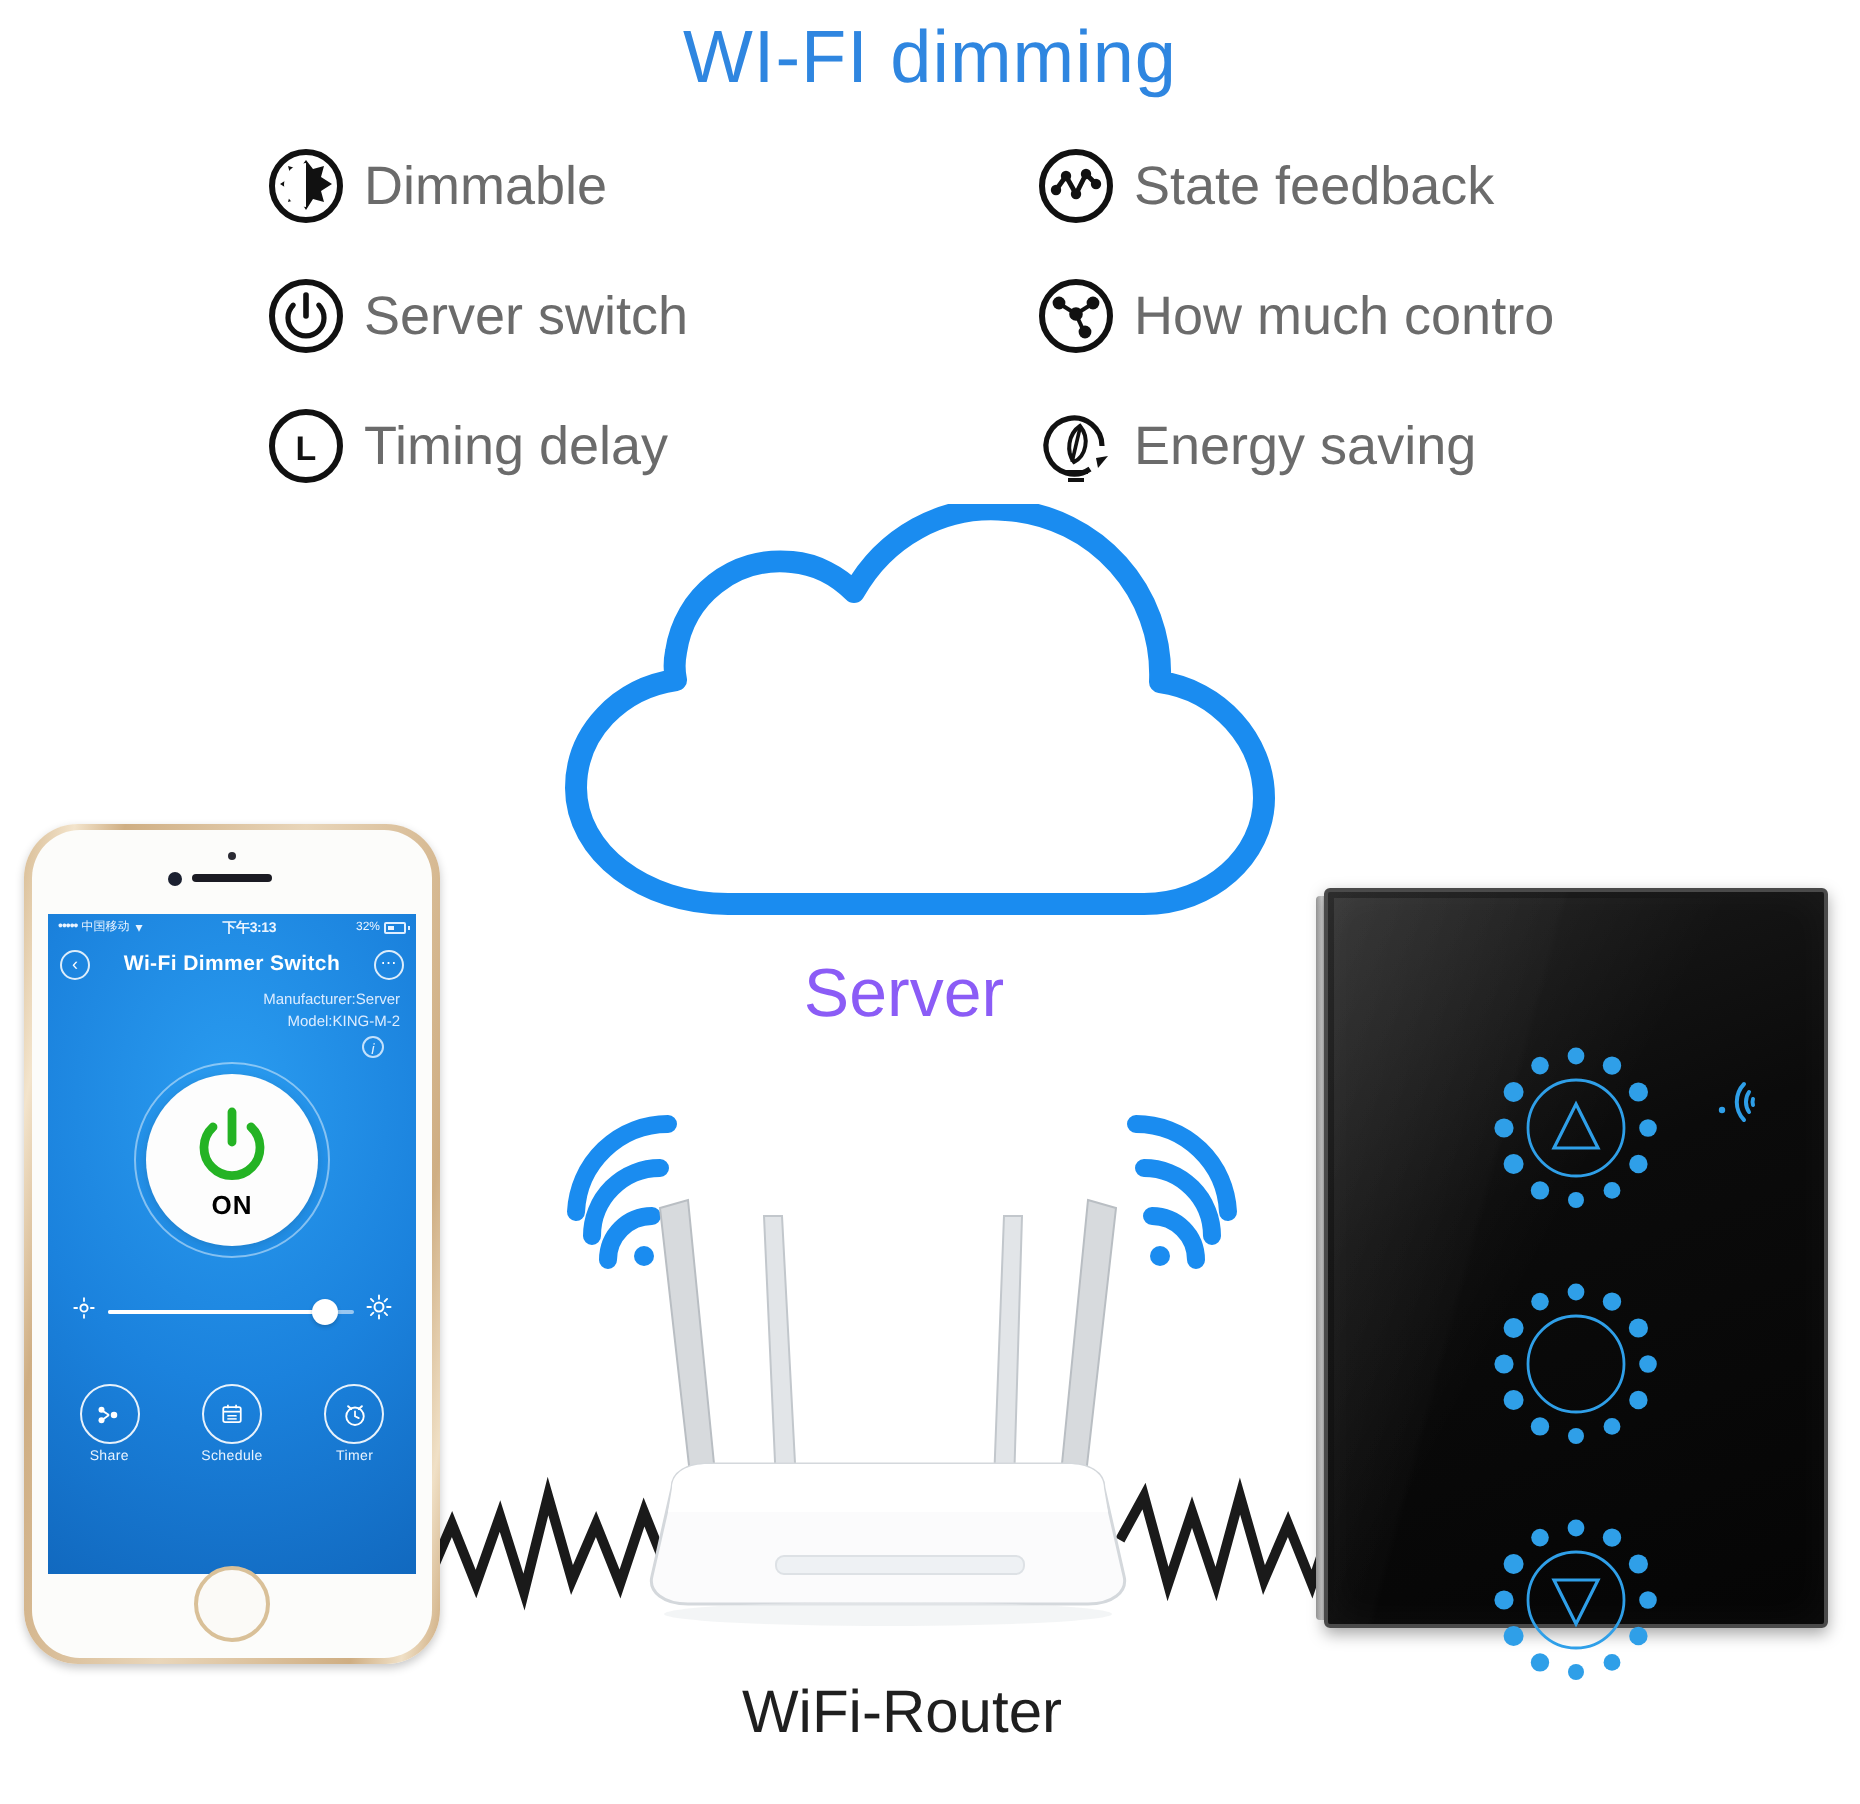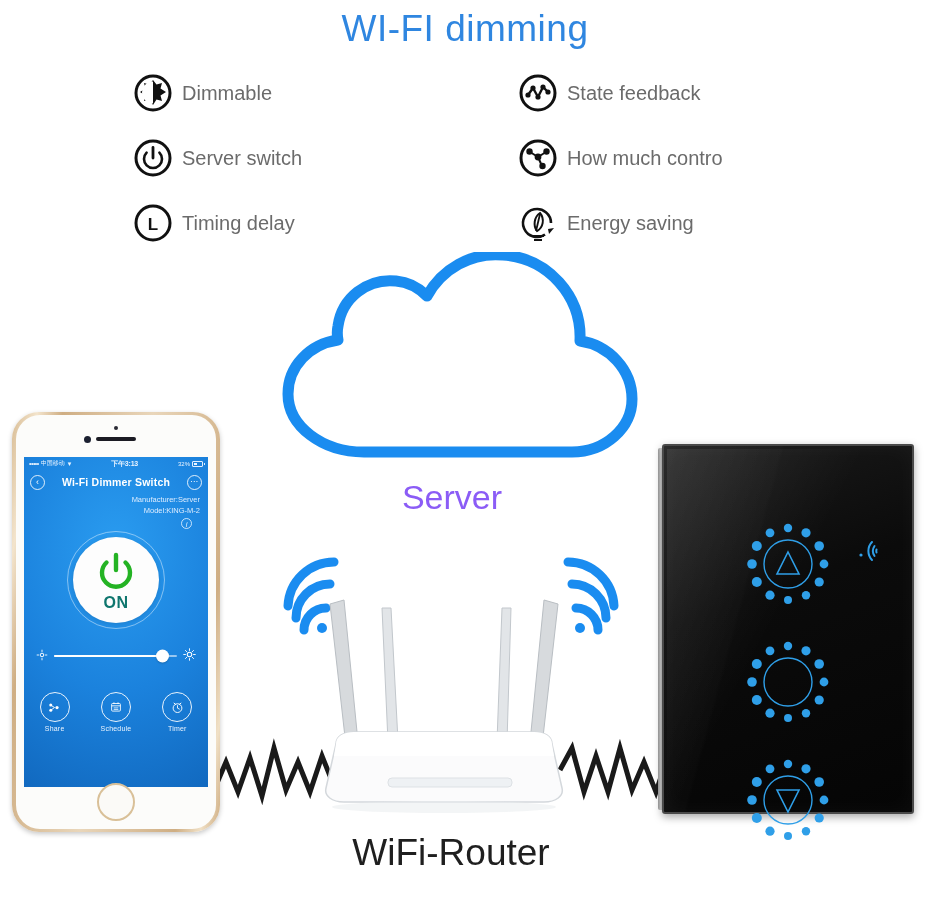--- a/index.html
+++ b/index.html
@@ -19,21 +19,21 @@
     font-weight: 400;
   }
 
   
   .features { position: absolute; left: 0; top: 68px; width: 930px; height: 180px; }
   .feat { position: absolute; display: flex; align-items: center; }
   .feat .ic {
     width: 40px; height: 40px; flex: 0 0 40px;
     position: relative; margin-right: 9px;
   }
-  .feat .lbl { font-size: 20px; color: #6b6b6b; white-space: nowrap; }
+  .feat .lbl { font-size: 27px; color: #6b6b6b; white-space: nowrap; }
 
   .feat.c0 { left: 133px; }
   .feat.c1 { left: 518px; }
   .feat.r0 { top: 5px; }
   .feat.r1 { top: 70px; }
   .feat.r2 { top: 135px; }
 
   
   .cloud-wrap { position: absolute; left: 252px; top: 252px; width: 400px; height: 265px; }
   .cloud-label {
@@ -123,21 +123,21 @@
     position: absolute; left: 50%; top: 50%; transform: translate(-50%,-50%);
     width: 98px; height: 98px; border-radius: 50%;
     border: 1.5px solid rgba(255,255,255,.45);
   }
   .power-disc {
     position: absolute; left: 50%; top: 50%; transform: translate(-50%,-50%);
     width: 86px; height: 86px; border-radius: 50%;
     background: #fdfdfd; box-shadow: 0 1px 4px rgba(0,0,0,.12);
     display: flex; flex-direction: column; align-items: center; justify-content: center;
   }
-  .on-label { color: #0f766e; font-size: 16px; font-weight: 600; margin-top: 1px; letter-spacing: .5px; }
+  .on-label { color: #000000; font-size: 13px; font-weight: 600; margin-top: 1px; letter-spacing: .5px; }
 
   .slider-row {
     display: flex; align-items: center; gap: 6px;
     padding: 0 12px; margin-top: 6px; height: 20px;
   }
   .slider-track {
     position: relative; flex: 1; height: 2.5px; border-radius: 2px;
     background: rgba(255,255,255,.55);
   }
   .slider-fill { position: absolute; left: 0; top: 0; bottom: 0; background: #fff; border-radius: 2px; }
@@ -153,21 +153,21 @@
     width: 30px; height: 30px; margin: 0 auto 3px;
     border: 1.3px solid rgba(255,255,255,.9); border-radius: 50%;
     display: flex; align-items: center; justify-content: center;
   }
   .action .atx { font-size: 7px; letter-spacing: .2px; }
 
   
   .router-wrap { position: absolute; left: 270px; top: 556px; width: 362px; height: 318px; }
   .router-label {
     position: absolute; left: 0; bottom: 0; width: 362px;
-    text-align: center; font-size: 37px; color: #1f1f1f;
+    text-align: center; font-size: 30px; color: #1f1f1f;
   }
 
   
   .switch-wrap { position: absolute; left: 658px; top: 444px; width: 272px; height: 458px; }
   .switch-plate {
     position: absolute; left: 4px; top: 0; width: 252px; height: 370px;
     background:
       linear-gradient(105deg, rgba(255,255,255,.055) 0%, rgba(255,255,255,.012) 34%, rgba(0,0,0,0) 35%),
       linear-gradient(160deg,#1b1b1b 0%,#0b0b0b 40%,#050505 100%);
     border: 2px solid #4a4a4a;

